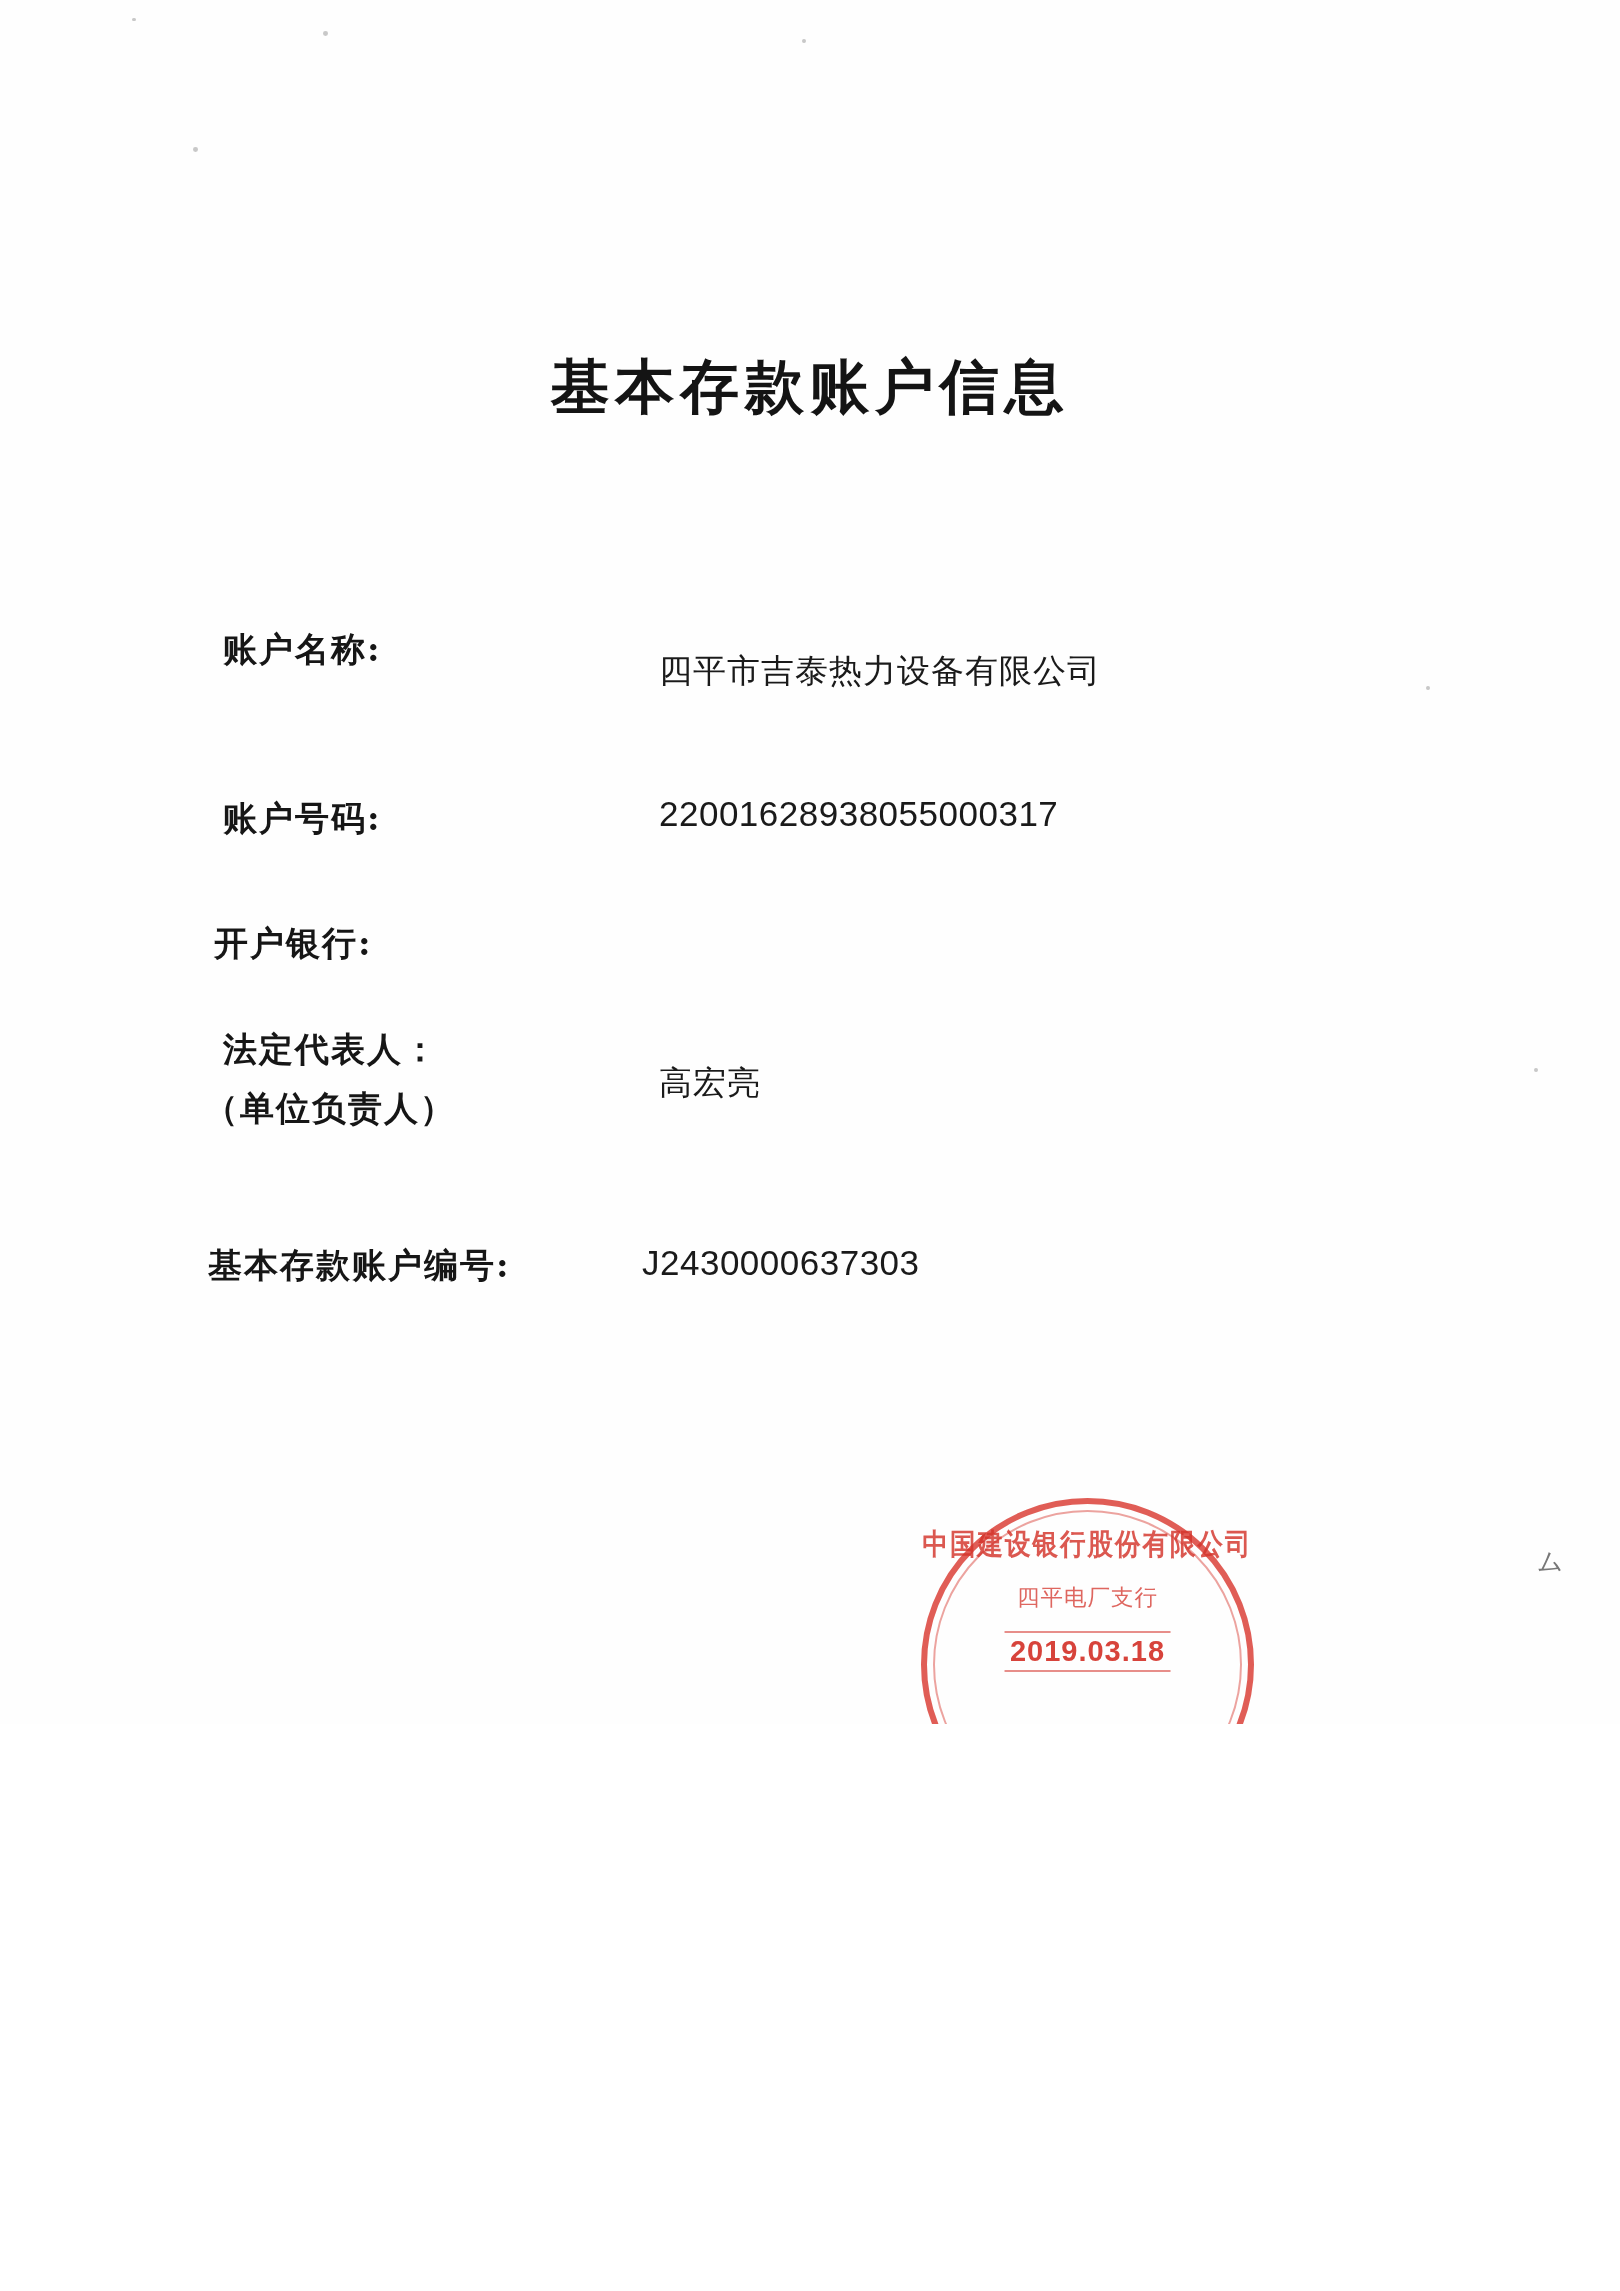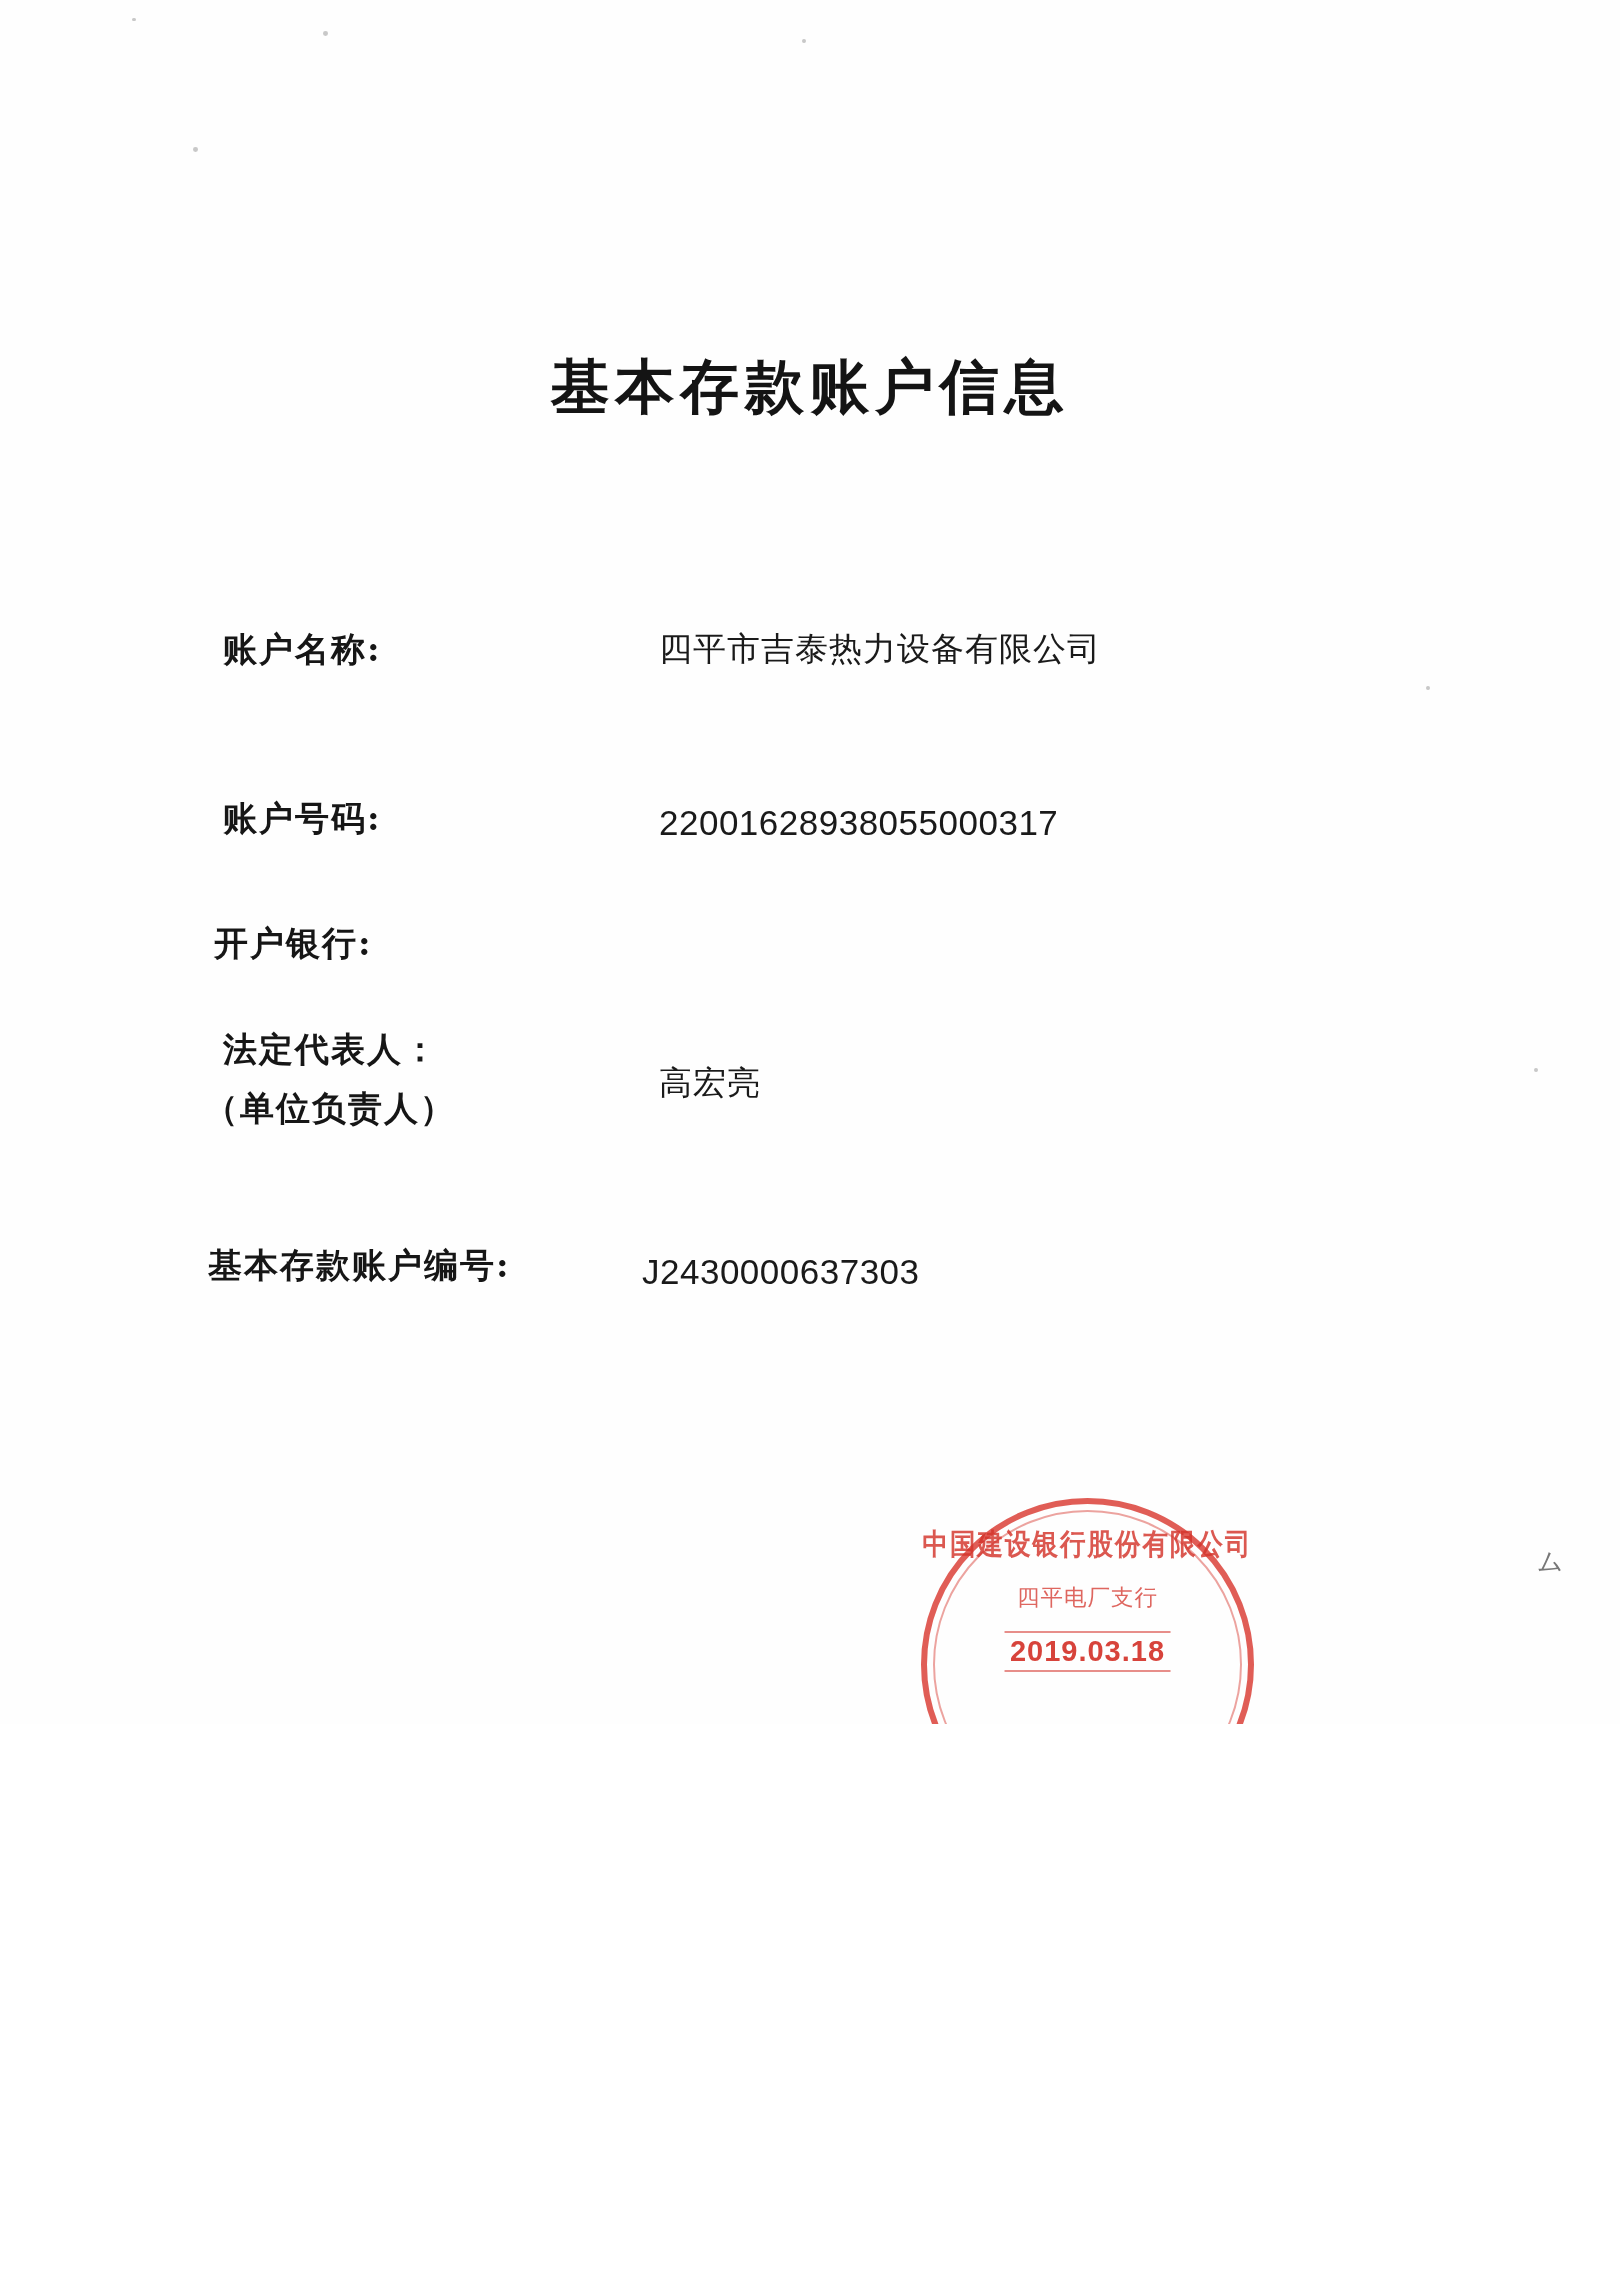--- a/index.html
+++ b/index.html
@@ -54,26 +54,25 @@
     font-size: 33px;
     letter-spacing: 1px;
     color: #1a1a1a;
     white-space: nowrap;
     font-family: "DejaVu Serif", "Liberation Serif", serif;
   }
   .field-value.num {
     font-family: "Liberation Sans", "DejaVu Sans", sans-serif;
     font-size: 35px;
     letter-spacing: 0.5px;
-    margin-top: 9px;
   }
 
   
   .lbl-name      { top: 627px; left: 223px; }
-  .val-name      { top: 627px; left: 659px; }
+  .val-name      { top: 649px; left: 659px; }
 
   .lbl-number    { top: 796px; left: 223px; text-align: right; }
   .val-number    { top: 794px; left: 659px; }
 
   .lbl-bank      { top: 921px; left: 214px; }
   .val-bank      { top: 921px; left: 659px; }
 
   .lbl-rep1      { top: 1027px; left: 223px; }
   .lbl-rep2      { top: 1086px; left: 204px; }
   .val-rep       { top: 1061px; left: 659px; }

